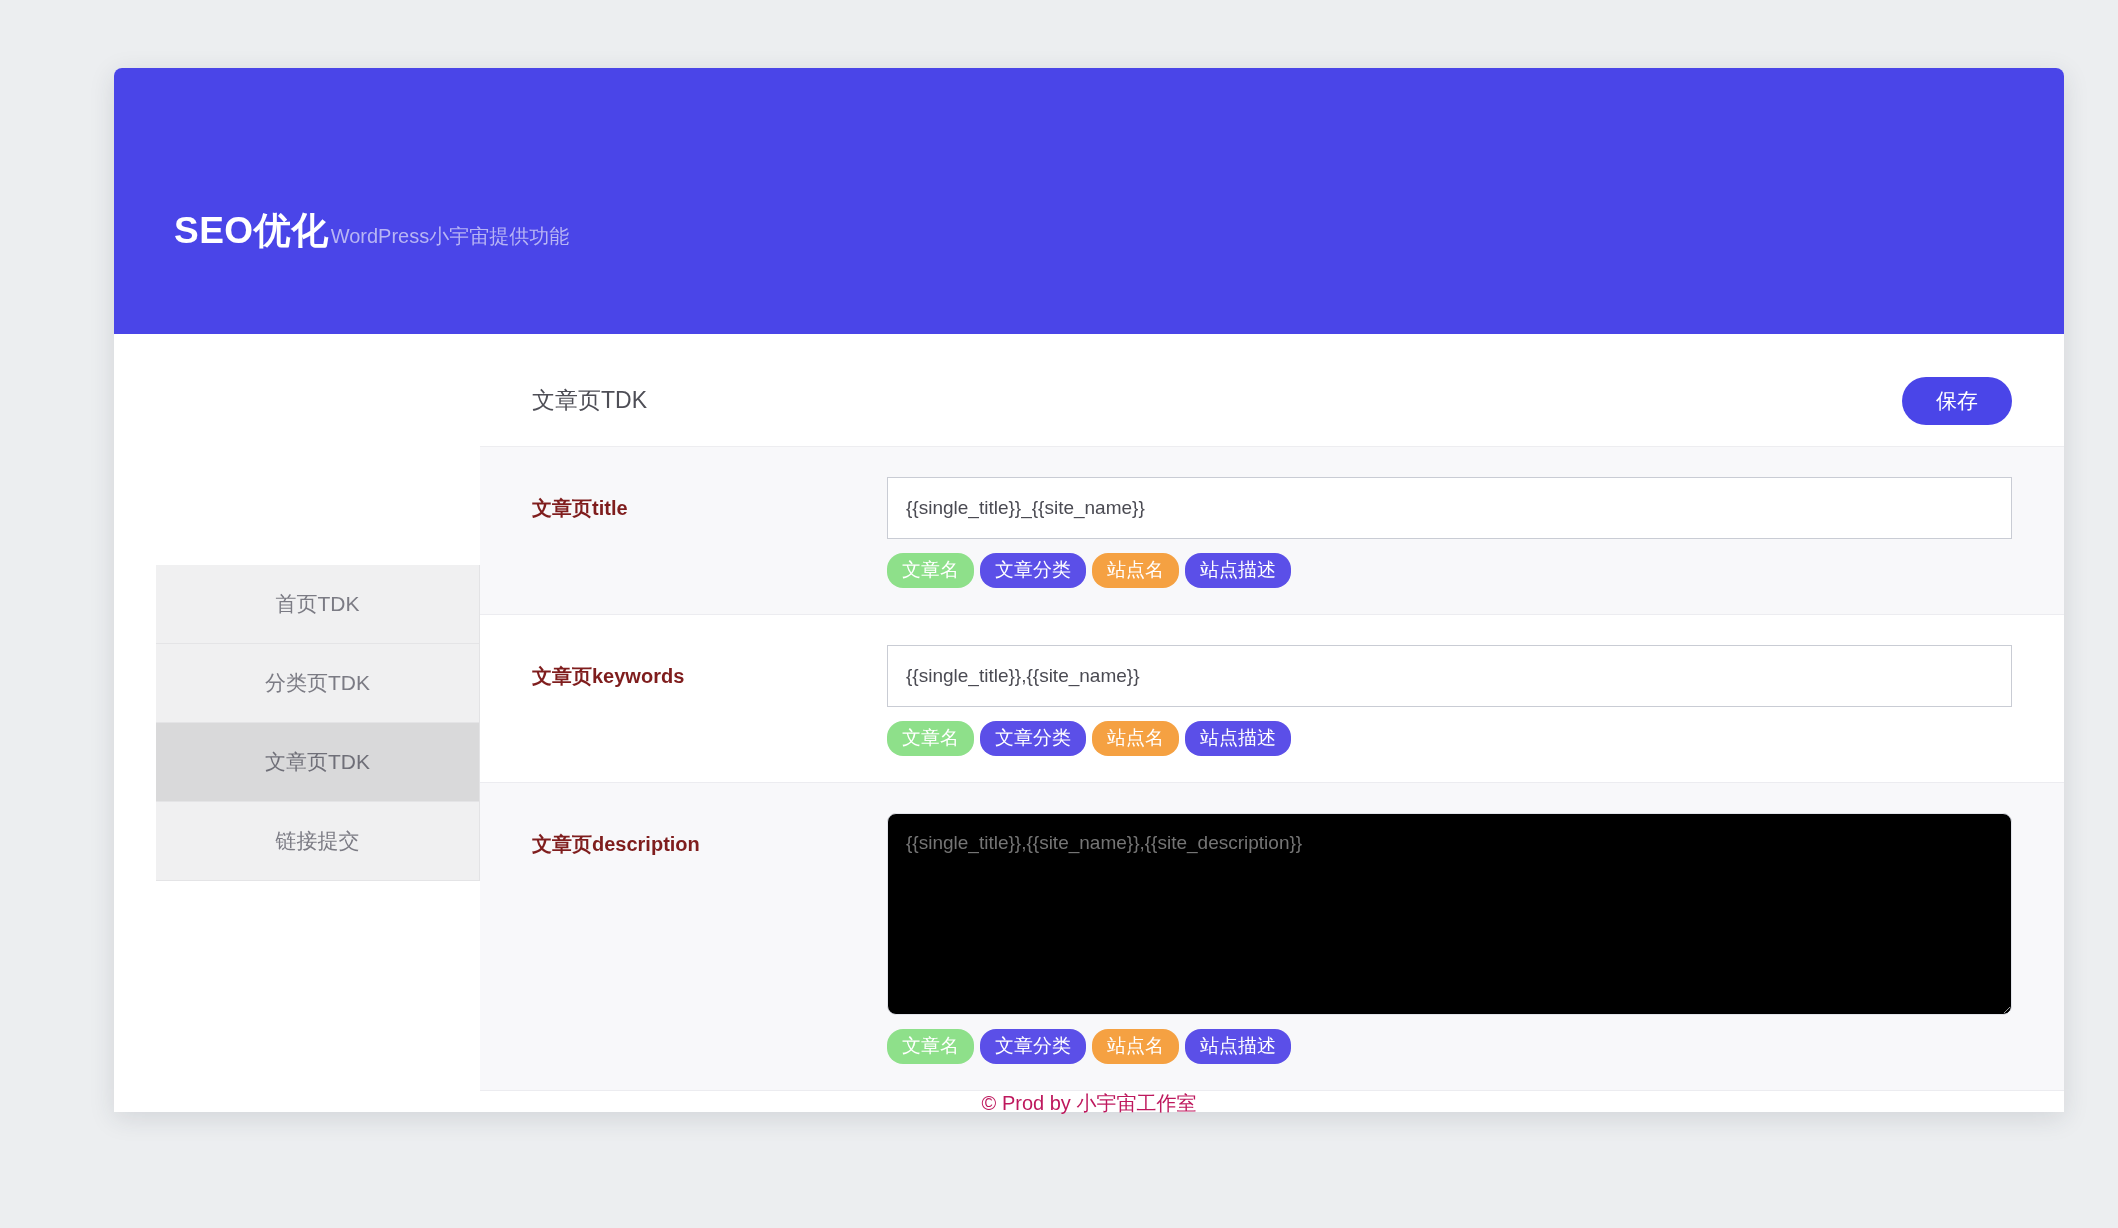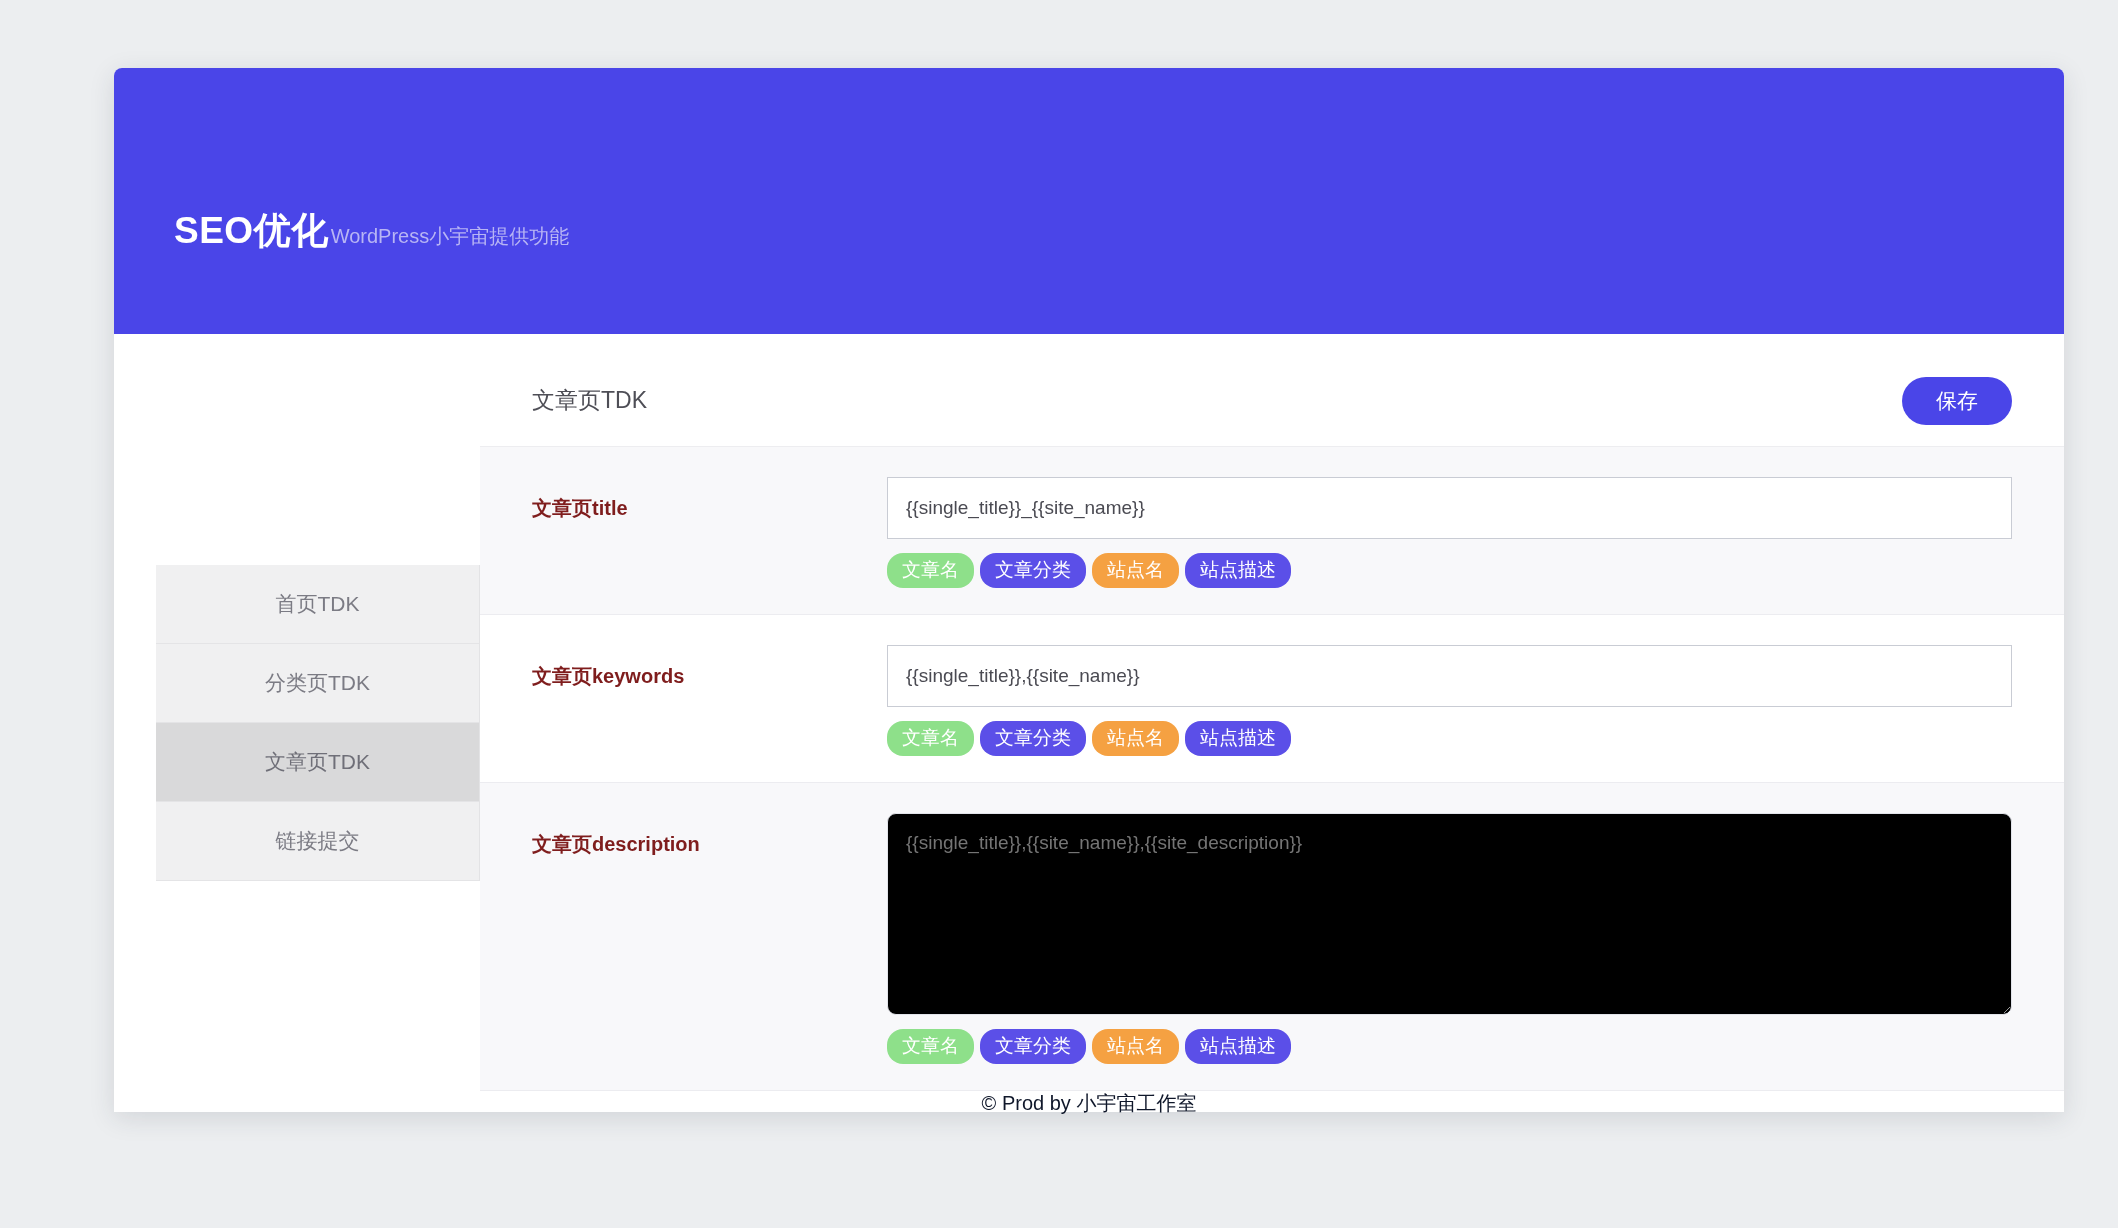--- a/index.html
+++ b/index.html
@@ -192,21 +192,21 @@
   }
 
   
   .app-footer {
     position: absolute;
     left: 114px;
     top: 1090px;
     width: 1950px;
     text-align: center;
     font-size: 20px;
-    color: #0f172a;
+    color: #be185d;
   }
 </style>
 </head>
 <body>
 
 <div class="page-wrap">
 
   <div class="app-card">
 
     <div class="app-header">

